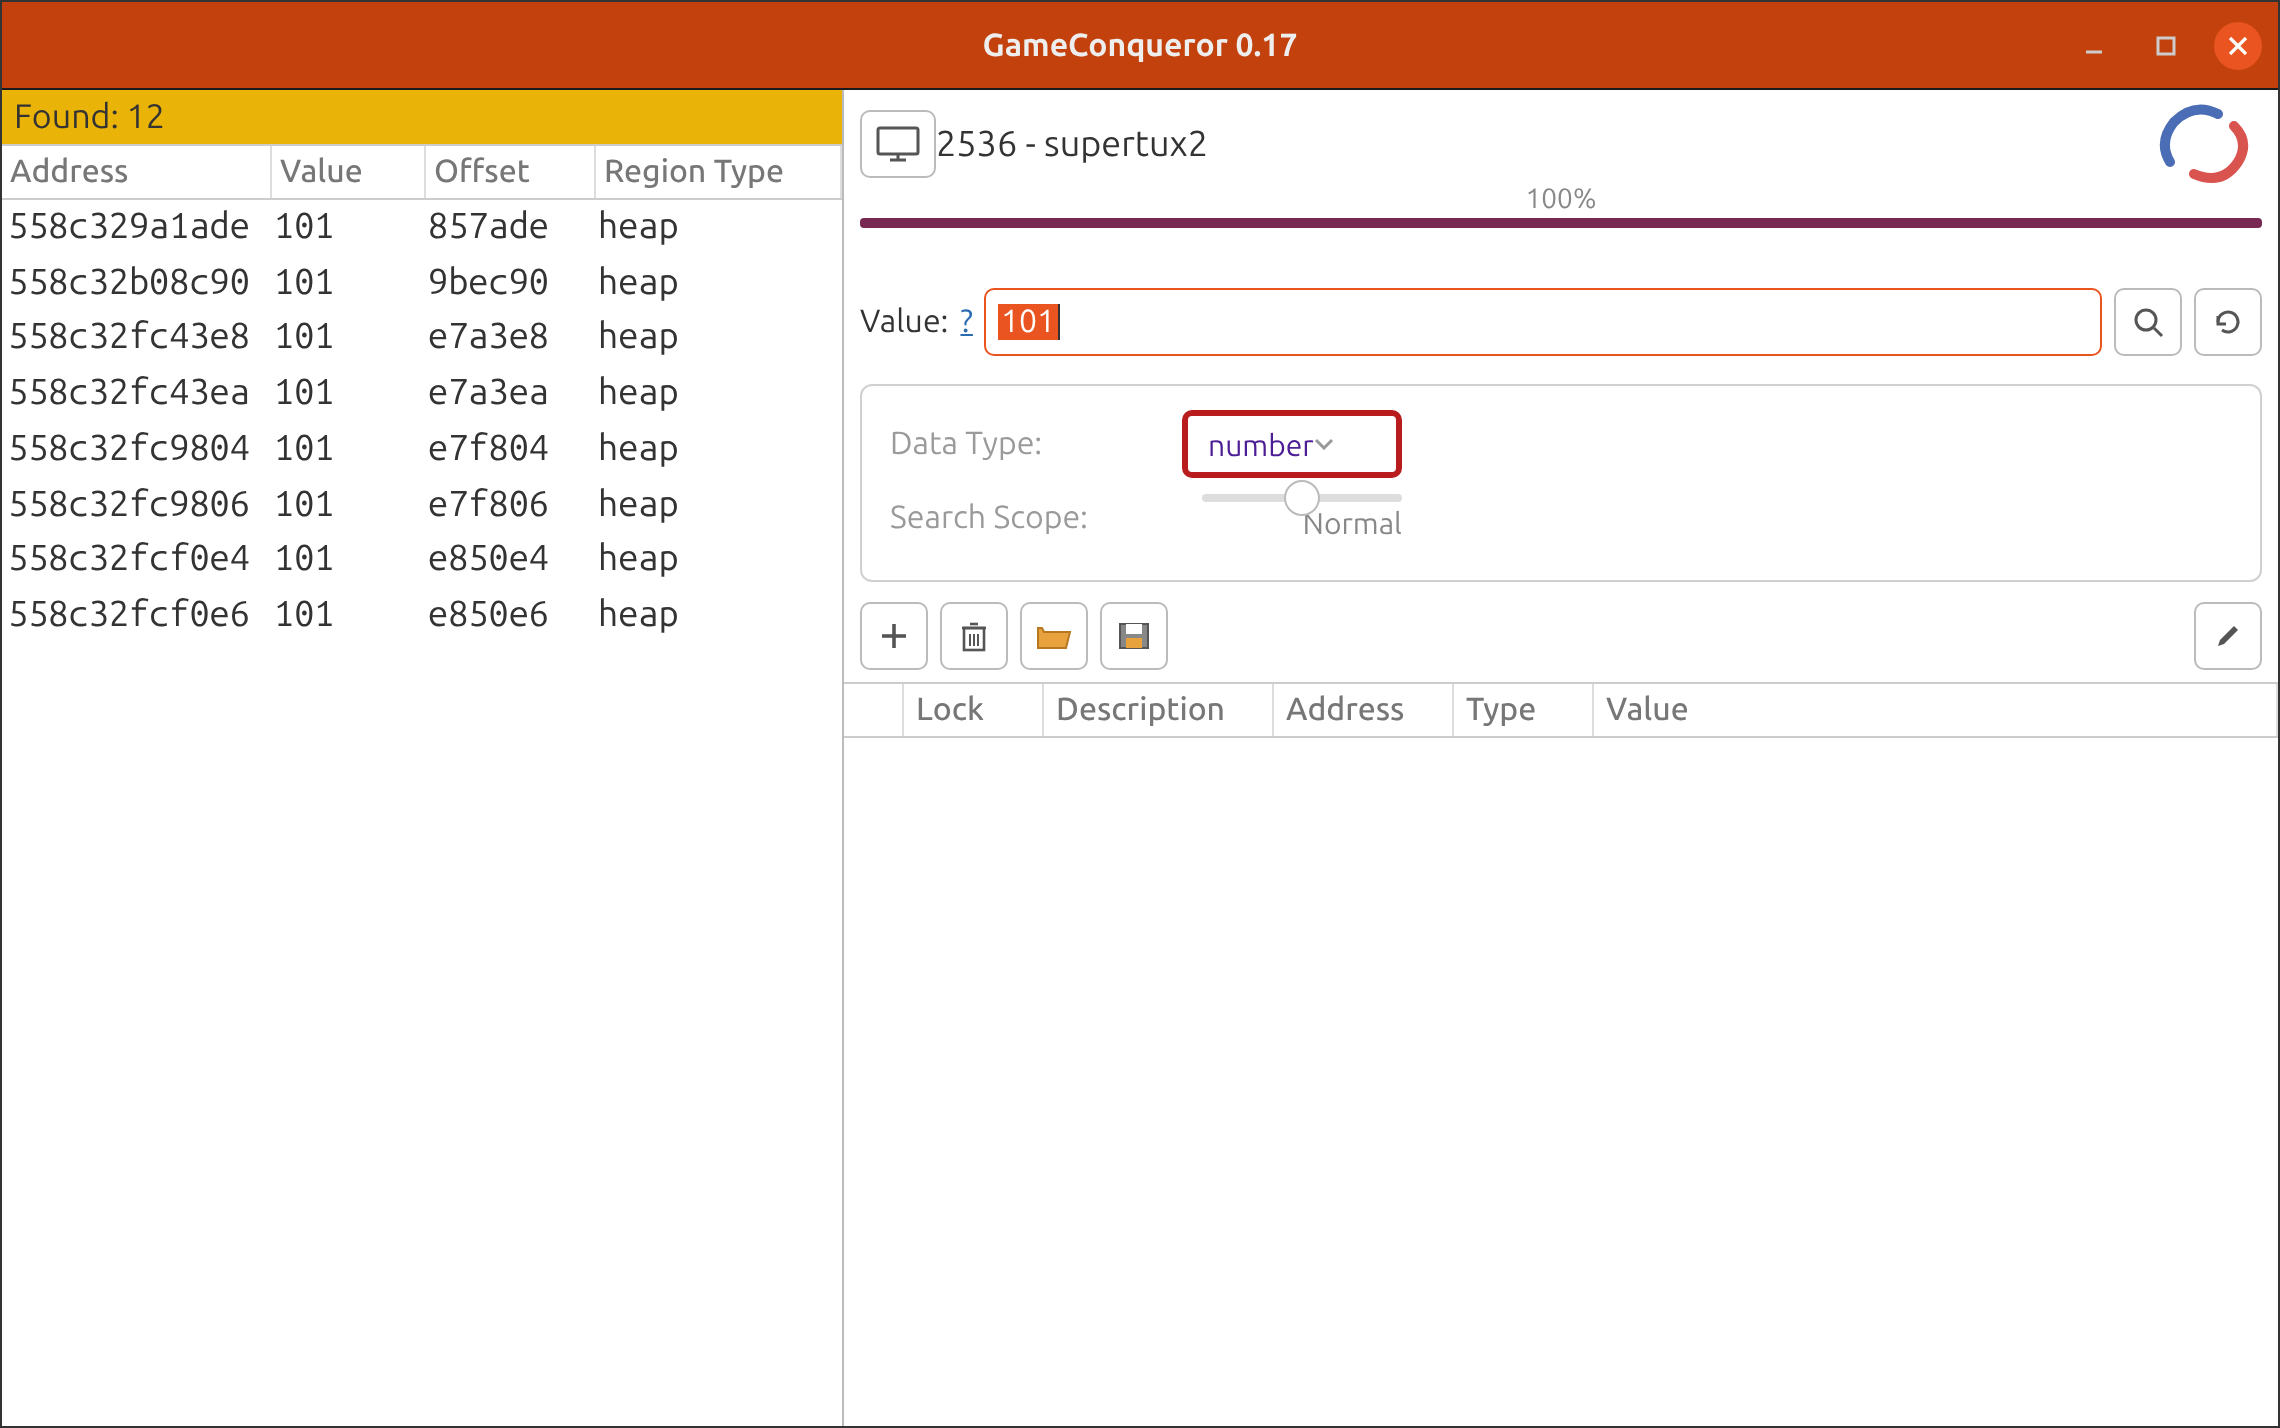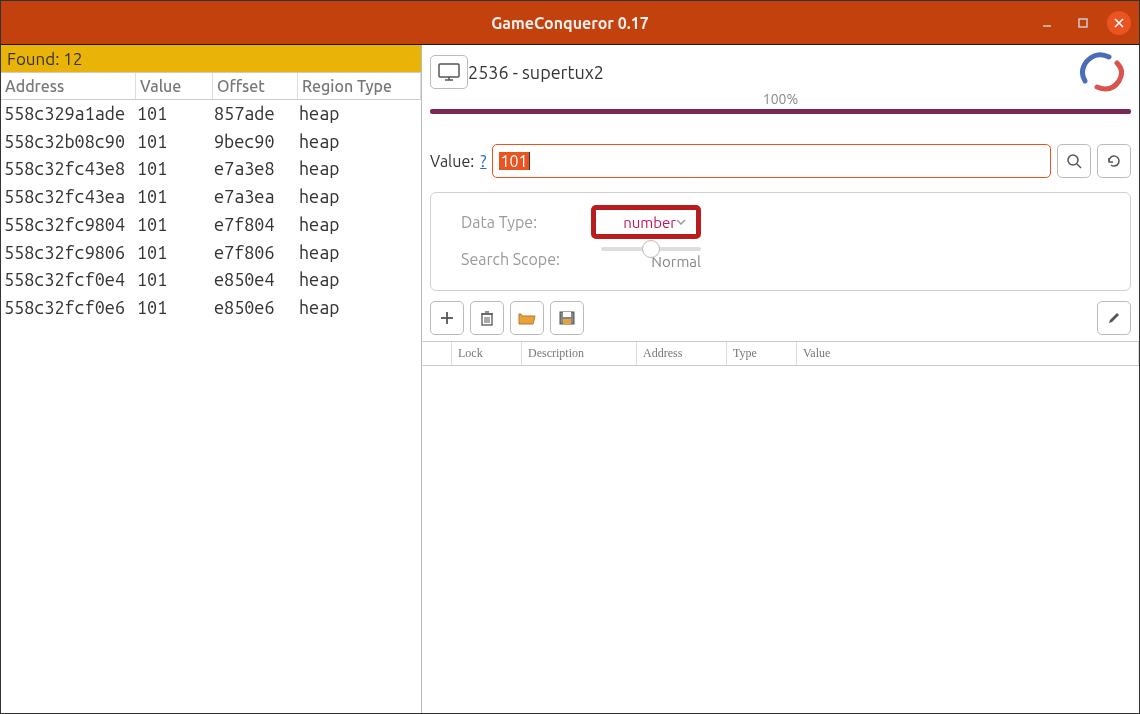--- a/index.html
+++ b/index.html
@@ -173,28 +173,28 @@
     display:flex;align-items:center;justify-content:center;
     cursor:pointer;
   }
   .options-box {
     margin-top: 14px;
     border:1px solid #d0d0d0;
     border-radius: 6px;
     padding: 12px 14px;
     color:#9a9a9a;
   }
-  .opt-row { display:flex; align-items:center; gap:20px; margin-bottom:8px;margin-left:16px;}
+  .opt-row { display:flex; align-items:center; gap:36px; margin-bottom:8px;}
   .opt-label { font-size:16px; width:110px;}
   .combo {
-    border:5px solid #b91c1c; border-radius:5px;
+    border:3px solid #b91c1c; border-radius:5px;
     height:34px; width:110px;
-    display:flex; align-items:center; justify-content:flex-end;
+    display:flex; align-items:center; justify-content:flex-start;
     padding: 0 10px;
-    color:#be185d;
+    color:#4c1d95;
     cursor:pointer;
   }
   .slider-wrap { display:flex; flex-direction:column; align-items:flex-end; margin-left:10px;}
   .slider-track {
     width: 100px; height:4px; background:#ddd; border-radius:2px; position:relative;
   }
   .slider-thumb {
     position:absolute; left:50%; top:50%; transform:translate(-50%,-50%);
     width:18px; height:18px; border-radius:50%;
     background:#fff; border:1px solid #bbb;
@@ -203,23 +203,22 @@
   .toolbar {
     display:flex; gap:6px; margin-top:10px; align-items:center;
   }
   .toolbar .spacer { flex:1; }
   .cheat-header {
     display:flex;
     border-top:1px solid #ccc;
     border-bottom:1px solid #ccc;
     margin-top:6px;
     color:#777;
-    font-size:12px;
+    font-size:16px;
     font-weight:500;
-    font-family:Liberation Serif, serif;
   }
   .cheat-header .ch {
     padding:4px 6px;
     border-right:1px solid #ddd;
   }
   .ch-blank{width:30px;}
   .ch-lock{width:70px;}
   .ch-desc{width:115px;}
   .ch-addr{width:90px;}
   .ch-type{width:70px;}

